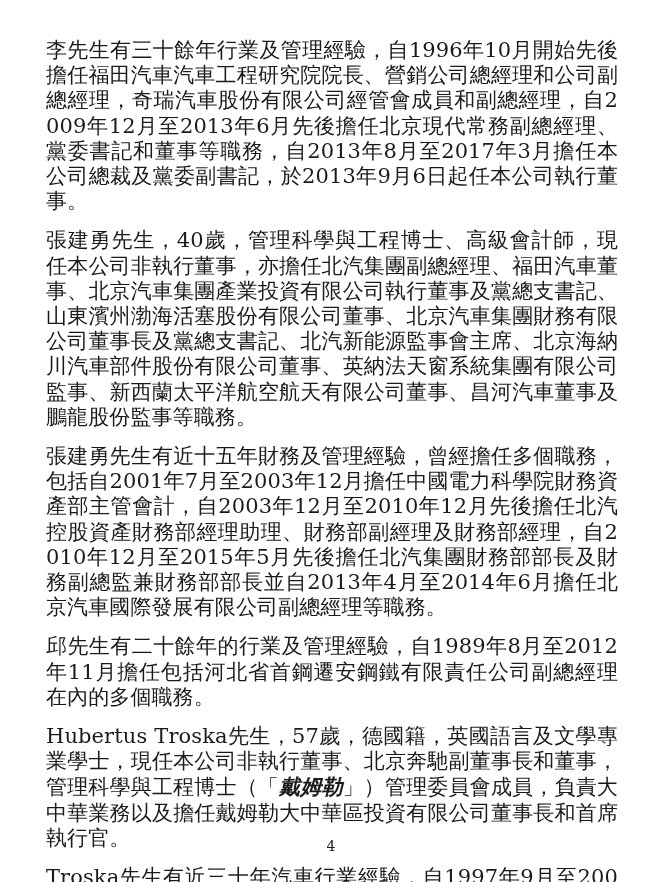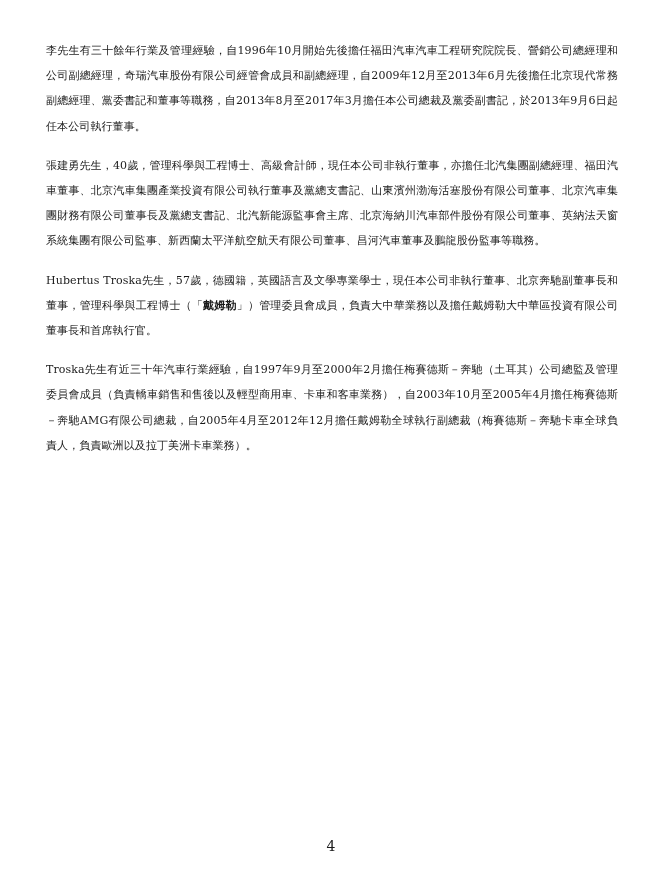--- a/index.html
+++ b/index.html
@@ -25,35 +25,36 @@
     background: #ffffff;
   }
   .content {
     position: absolute;
     left: 46px;
     top: 38px;
     width: 572px;
   }
   p.para {
     margin: 0 0 14px 0;
-    font-size: 11px;
+    font-size: 21px;
     line-height: 25.2px;
     text-align: justify;
     text-justify: inter-ideograph;
     letter-spacing: 0.1px;
     word-break: break-all;
   }
   p.para:last-of-type {
     margin-bottom: 0;
   }
   .lead {
     font-weight: normal;
   }
   .emph {
     font-weight: bold;
+    font-style: italic;
   }
   .latin-lead {
     font-weight: normal;
     font-family: "DejaVu Serif", "Liberation Serif", serif;
   }
   .page-number {
     position: absolute;
     left: 0;
     top: 838px;
     width: 662px;
@@ -70,22 +71,28 @@
   <div class="content">
 
     <p class="para">
       <span>李先生有三十餘年行業及管理經驗，自1996年10月開始先後擔任福田汽車汽車工程研究院院長、營銷公司總經理和公司副總經理，奇瑞汽車股份有限公司經管會成員和副總經理，自2009年12月至2013年6月先後擔任北京現代常務副總經理、黨委書記和董事等職務，自2013年8月至2017年3月擔任本公司總裁及黨委副書記，於2013年9月6日起任本公司執行董事。</span>
     </p>
 
     <p class="para">
       <span class="lead">張建勇先生</span><span>，40歲，管理科學與工程博士、高級會計師，現任本公司非執行董事，亦擔任北汽集團副總經理、福田汽車董事、北京汽車集團產業投資有限公司執行董事及黨總支書記、山東濱州渤海活塞股份有限公司董事、北京汽車集團財務有限公司董事長及黨總支書記、北汽新能源監事會主席、北京海納川汽車部件股份有限公司董事、英納法天窗系統集團有限公司監事、新西蘭太平洋航空航天有限公司董事、昌河汽車董事及鵬龍股份監事等職務。</span>
     </p>
 
+    <p class="para">
+      <span>張建勇先生有近十五年財務及管理經驗，曾經擔任多個職務，包括自2001年7月至2003年12月擔任中國電力科學院財務資產部主管會計，自2003年12月至2010年12月先後擔任北汽控股資產財務部經理助理、財務部副經理及財務部經理，自2010年12月至2015年5月先後擔任北汽集團財務部部長及財務副總監兼財務部部長並自2013年4月至2014年6月擔任北京汽車國際發展有限公司副總經理等職務。</span>
+    </p>
 
 
+    <p class="para">
+      <span>邱先生有二十餘年的行業及管理經驗，自1989年8月至2012年11月擔任包括河北省首鋼遷安鋼鐵有限責任公司副總經理在內的多個職務。</span>
+    </p>
 
     <p class="para">
       <span class="latin-lead">Hubertus Troska先生</span><span>，57歲，德國籍，英國語言及文學專業學士，現任本公司非執行董事、北京奔馳副董事長和董事，管理科學與工程博士（「</span><span class="emph">戴姆勒</span><span>」）管理委員會成員，負責大中華業務以及擔任戴姆勒大中華區投資有限公司董事長和首席執行官。</span>
     </p>
 
     <p class="para">
       <span>Troska先生有近三十年汽車行業經驗，自1997年9月至2000年2月擔任梅賽德斯－奔馳（土耳其）公司總監及管理委員會成員（負責轎車銷售和售後以及輕型商用車、卡車和客車業務），自2003年10月至2005年4月擔任梅賽德斯－奔馳AMG有限公司總裁，自2005年4月至2012年12月擔任戴姆勒全球執行副總裁（梅賽德斯－奔馳卡車全球負責人，負責歐洲以及拉丁美洲卡車業務）。</span>
     </p>
 
   </div>

